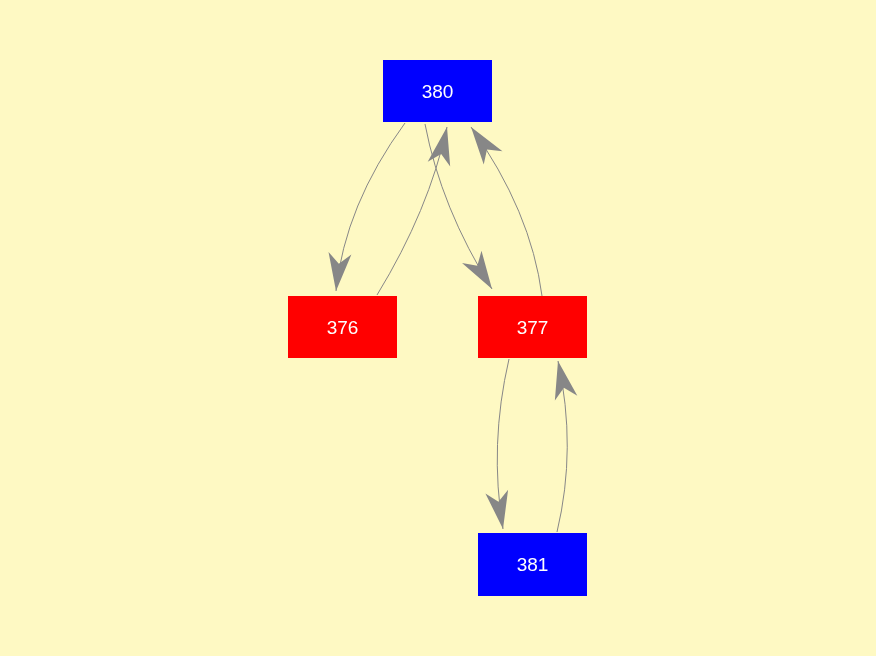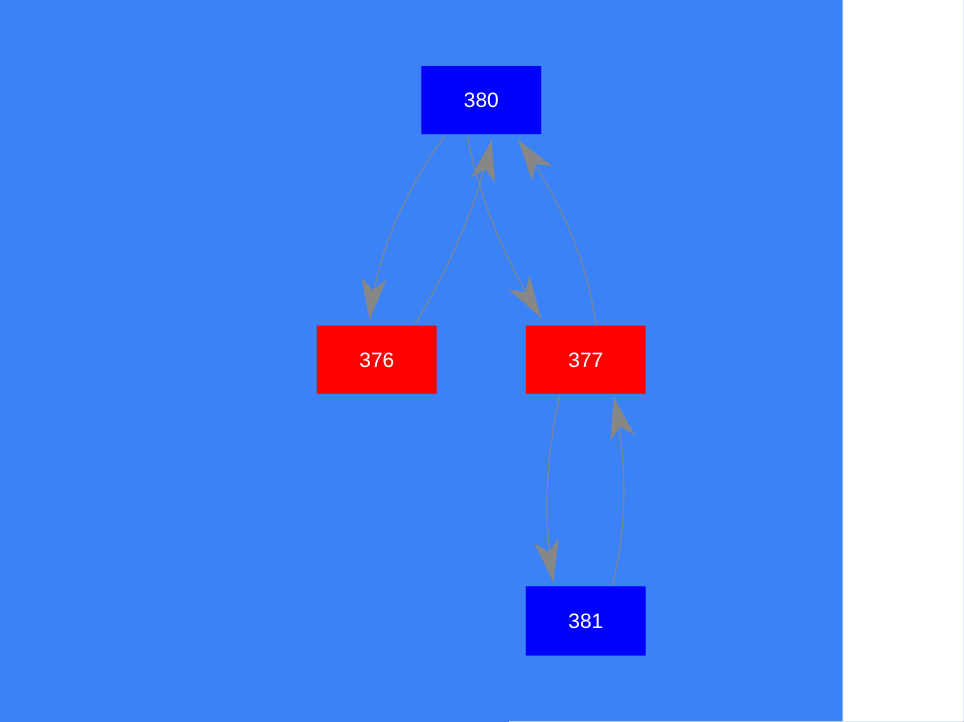--- a/index.html
+++ b/index.html
@@ -2,23 +2,23 @@
 <html><head>
 <meta charset="utf-8">
 <style>
   html, body {
     margin: 0;
     padding: 0;
     background: #ffffff;
   }
   .canvas {
     position: relative;
-    width: 766px;
+    width: 876px;
     height: 656px;
-    background: #3b82f6;
+    background: #fef9c3;
     overflow: hidden;
     font-family: "Liberation Sans", sans-serif;
   }
   svg {
     display: block;
   }
   .edge-line {
     fill: none;
     stroke-width: 1px;
   }

